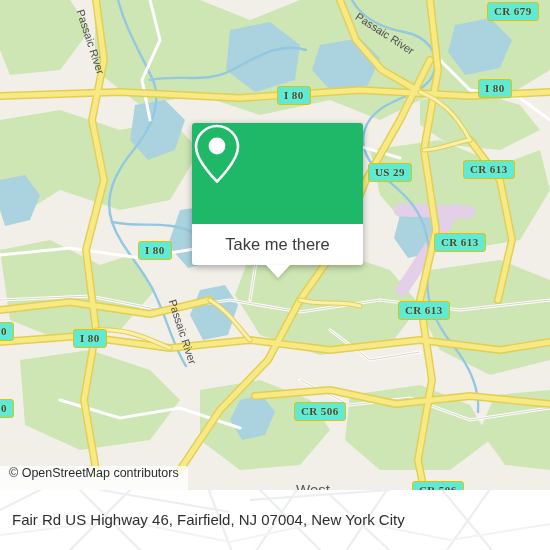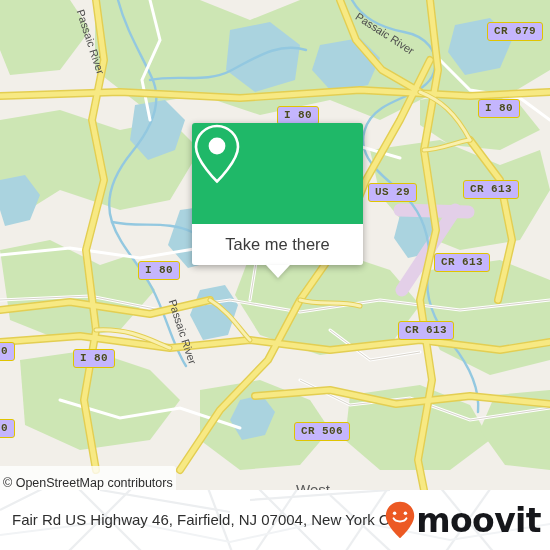--- a/index.html
+++ b/index.html
@@ -23,33 +23,32 @@
     width: 550px;
     height: 490px;
     overflow: hidden;
     background: #f2efe9;
   }
   #map svg { position: absolute; left: 0; top: 0; }
 
   
   .shield {
     position: absolute;
-    background: #c4b5fd;
+    background: #5eead4;
     border: 1.4px solid #e0c400;
     border-radius: 3px;
     color: #4a4a20;
     font-size: 11px;
     font-weight: bold;
     letter-spacing: 0.4px;
     padding: 2px 6px 3px 6px;
     white-space: nowrap;
     line-height: 12px;
-    font-family: Liberation Mono, monospace;
+    font-family: Liberation Serif, serif;
     text-shadow: 0 0 2px rgba(255,255,255,0.35);
-    margin-top: 20px;
   }
 
   
   .maplabel {
     position: absolute;
     color: #4d4d4d;
     font-size: 11px;
     white-space: nowrap;
     font-family: "Liberation Sans", sans-serif;
   }
@@ -104,22 +103,22 @@
   }
 
   
   #attrib {
     position: absolute;
     left: 0;
     top: 466px;
     height: 24px;
     background: rgba(255,255,255,0.78);
     display: flex;
-    align-items: flex-end;
-    padding: 0 3px;
+    align-items: flex-start;
+    padding: 0 9px;
     z-index: 50;
     border-radius: 0 3px 0 0;
   }
   #attrib span {
     font-size: 12.5px;
     color: #2b2b2b;
     font-family: "Liberation Sans", sans-serif;
   }
 
   
@@ -349,25 +348,15 @@
       </g>
       <g stroke="#f1f3f5" stroke-width="2" fill="none">
         <path d="M0,45 L120,30 L230,52 L340,28 L450,50 L550,34"></path>
       </g>
     </svg>
 
     <div id="footer-inner">
       <div id="footer-address">Fair Rd US Highway 46, Fairfield, NJ 07004, New York City</div>
     </div>
 
-    <div id="moovit-logo">
-      <svg width="30" height="38" viewBox="0 0 30 38">
-        <path d="M15 0.8 C7 0.8 0.8 7 0.8 15 C0.8 24.5 15 37.2 15 37.2
-                 C15 37.2 29.2 24.5 29.2 15 C29.2 7 23 0.8 15 0.8 Z" fill="#ec5923"></path>
-        <circle cx="9.6" cy="12.2" r="1.75" fill="#ffffff"></circle>
-        <circle cx="20.4" cy="12.2" r="1.75" fill="#ffffff"></circle>
-        <path d="M8.6 17.4 C10.6 21.4 19.4 21.4 21.4 17.4" stroke="#ffffff" stroke-width="2" fill="none" stroke-linecap="round"></path>
-      </svg>
-      <span id="moovit-word">moovit</span>
-    </div>
   </div>
 
 </div>
 
 </body></html>

